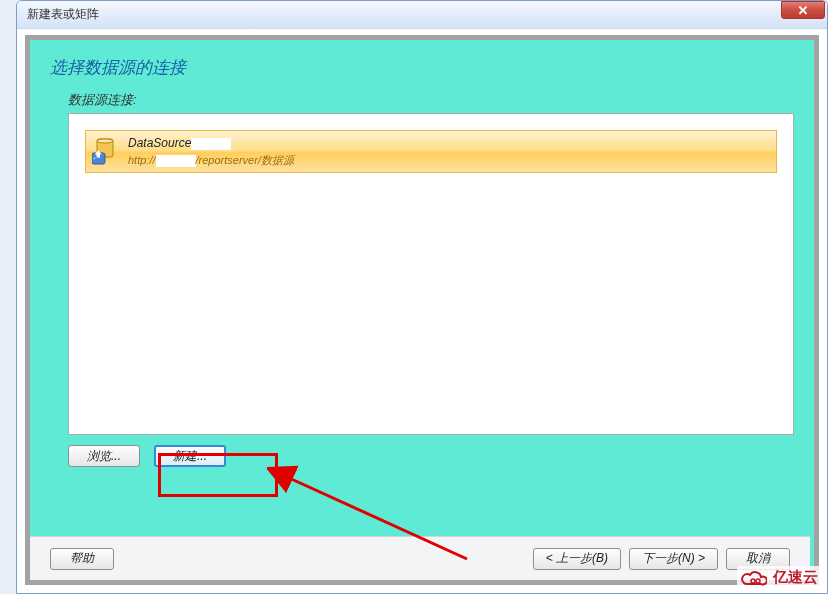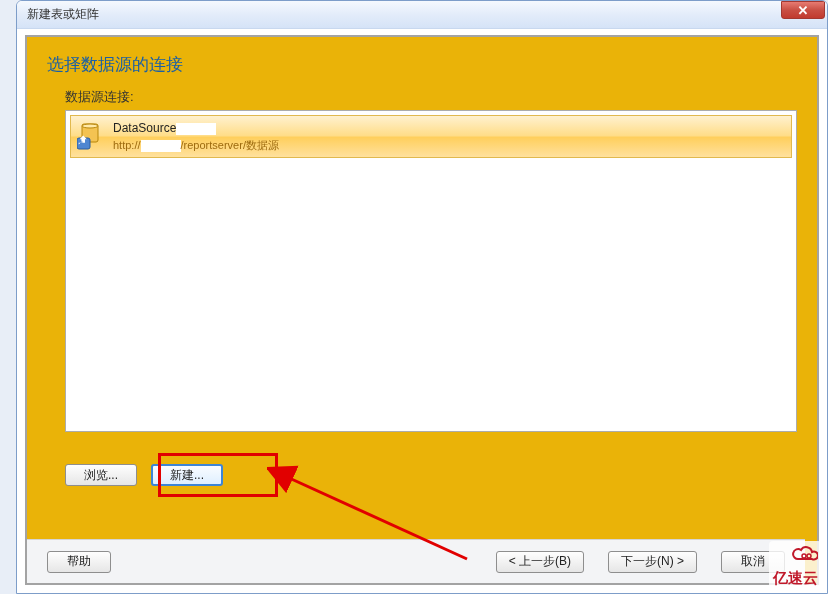--- a/index.html
+++ b/index.html
@@ -51,22 +51,23 @@
       font-weight: bold;
       font-size: 13px;
       display: flex;
       align-items: center;
       justify-content: center;
       line-height: 1;
     }
     .inner {
       position: absolute;
       left: 8px; right: 8px; top: 34px; bottom: 8px;
-      background: #eab308;
-      border: 2px solid #a3a3a3;
+      background: #5eead4;
+      border: 5px solid #a3a3a3;
+      font-style: italic;
     }
     .content {
       position: absolute;
       left: 20px; right: 20px; top: 16px; bottom: 52px;
     }
     .h1 {
       color: #1a5fa5;
       font-size: 17px;
       font-weight: 400;
       margin-bottom: 12px;
@@ -89,35 +90,35 @@
       height: 322px;
       overflow: auto;
     }
     .ds-item {
       background: linear-gradient(to bottom, #fff1cf 0%, #ffdd88 48%, #ffcf5c 52%, #ffe19e 100%);
       border: 1px solid #e1b94e;
       padding: 4px 6px 5px 6px;
       display: flex;
       gap: 8px;
       align-items: flex-start;
-      margin: 4px;
+      margin: 16px;
     }
     .ds-icon {
       width: 28px; height: 28px;
       position: relative;
       flex: 0 0 auto;
       margin-top: 2px;
     }
     .ds-icon svg { display:block; }
     .ds-texts .name { font-size: 12px; color: #222; line-height: 16px; }
     .ds-texts .url  { font-size: 11px; color: #9e6b0f; line-height: 14px; margin-top:2px; }
     .redact { display:inline-block; background:#fff; color:#fff; width:40px; height:12px; vertical-align:middle; }
     .btnrow {
       margin-left: 18px;
-      margin-top: 22px;
+      margin-top: 0;
       display: flex;
       gap: 14px;
       align-items: center;
     }
     .btn {
       min-width: 72px;
       height: 22px;
       padding: 0 12px;
       background: linear-gradient(to bottom, #fefefe, #e6e6e6);
       border: 1px solid #8e8e8e;
@@ -148,39 +149,38 @@
       left: 250px; top: 458px;
     }
     .action-row {
       display:flex;
       justify-content: space-between;
       margin-top: 10px;
       margin-left: 18px;
     }
     .footer {
       position: absolute;
-      left: 0; right: 12px; bottom: 0;
+      left: 0; right: 4px; bottom: 0;
       height: 44px;
       border-top: 1px solid #d5d5d5;
       background: #f3f4f6;
       display: flex;
       align-items: center;
       padding: 0 20px;
-      gap: 24px;
+      gap: 8px;
     }
     .footer .spacer { flex: 1; }
     .logo {
       position: absolute;
       right: 6px; bottom: 4px;
-      display: flex; align-items: flex-end; gap: 6px;
+      display: flex; align-items: flex-start; gap: 6px;
       font-size: 15px; font-weight: 700; color: #c0182a;
       background: rgba(255,255,255,0.8);
       padding: 2px 4px;
       border-radius: 4px;
-      flex-direction: column;
     }
     .logo svg { display:block; }
   </style>
 </head>
 <body>
 
 <div class="window">
   <div class="titlebar">
     <span class="title">新建表或矩阵</span>
     <div class="close">

